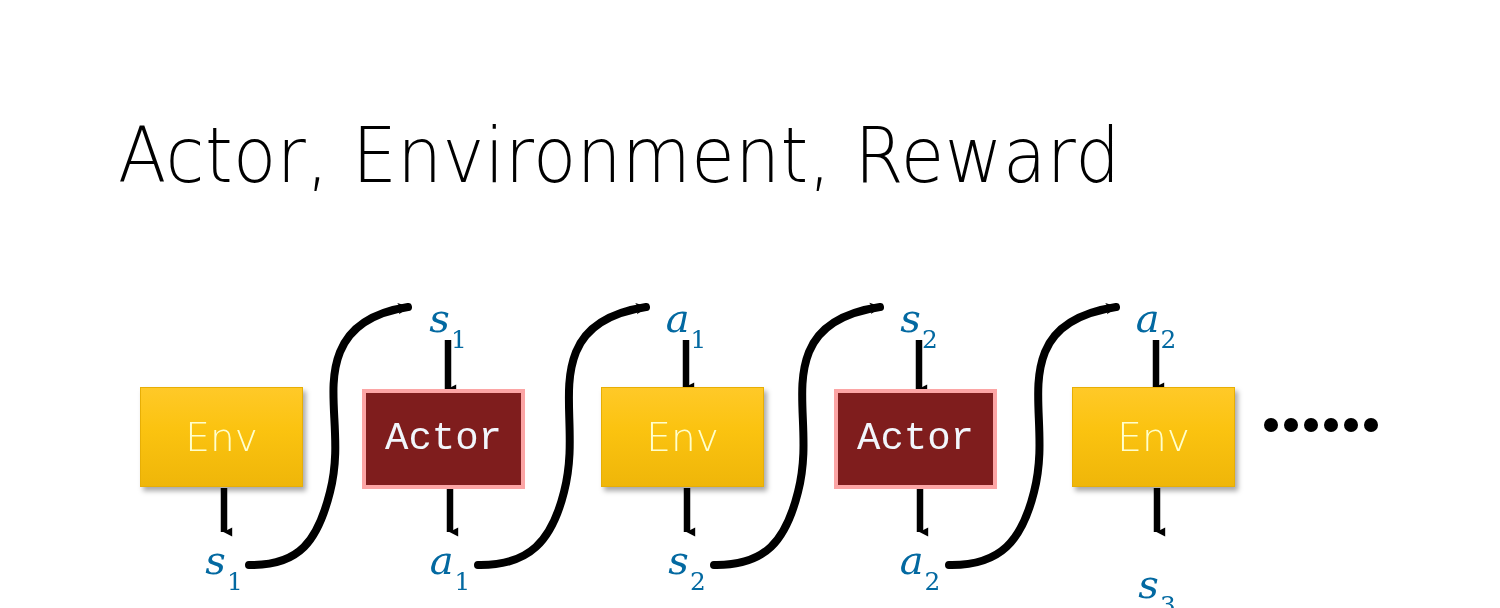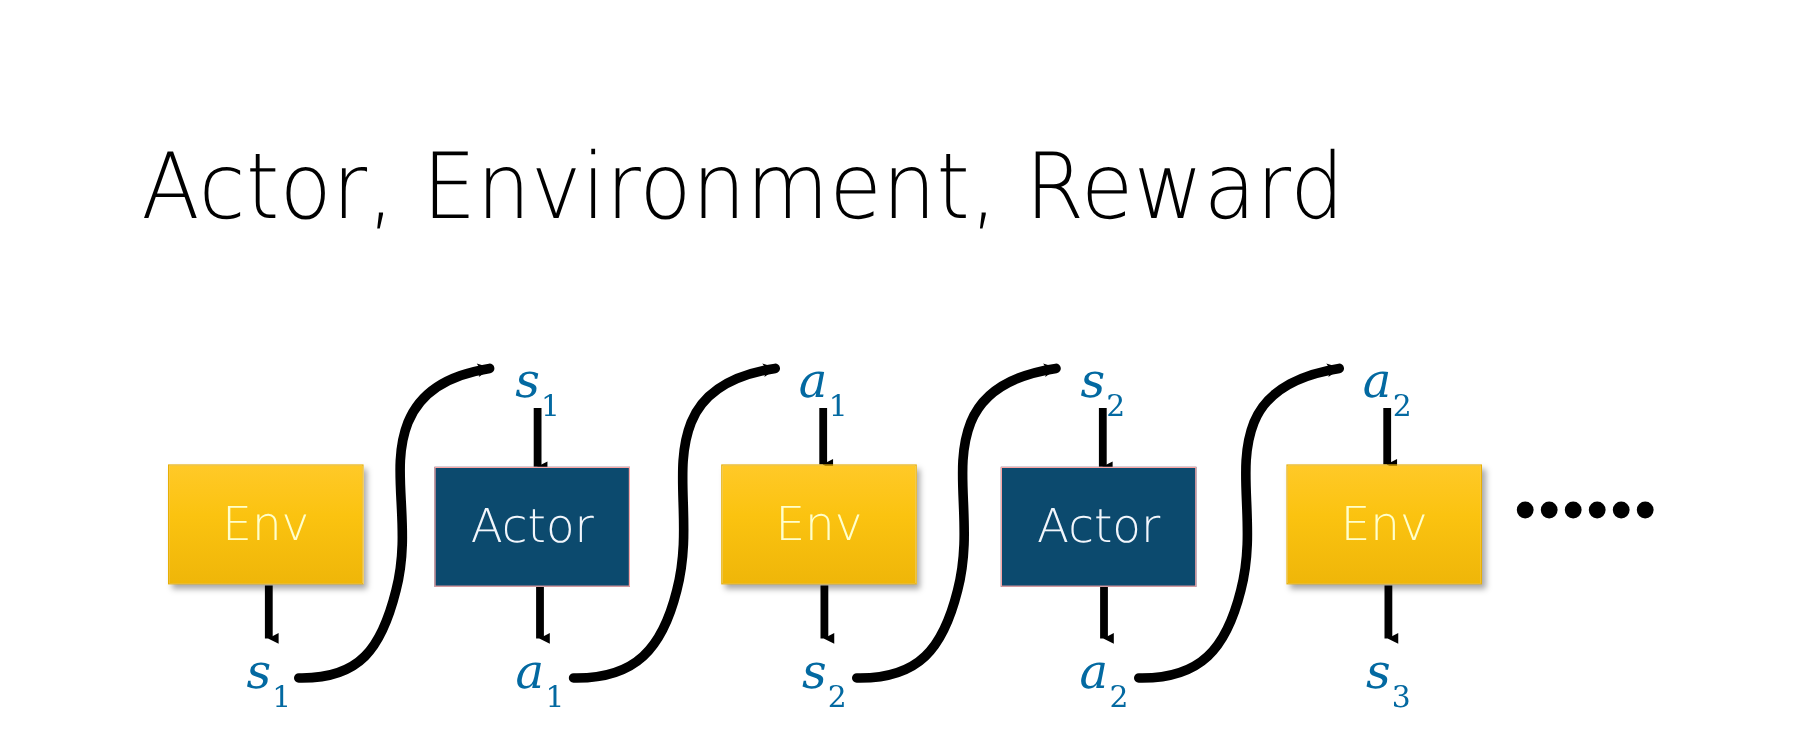--- a/index.html
+++ b/index.html
@@ -64,23 +64,24 @@
   }
 
   .node-box.env {
     background: linear-gradient(to bottom, #FFC928 0%, #FBC310 42%, #EFB609 100%);
     color: #FFFFCC;
     border: 1px solid #E7AE05;
     box-shadow: 3px 4px 5px rgba(0,0,0,0.34);
   }
 
   .node-box.actor {
-    background: #0c4a6e;
+    background: #7f1d1d;
     color: #F2F6FC;
-    border: 1px solid #fca5a5;
+    border: 4px solid #fca5a5;
+    font-family: Liberation Mono, monospace;
   }
 
   
   .math-label {
     position: absolute;
     font-family: "DejaVu Serif", serif;
     font-style: italic;
     font-size: 40px;
     line-height: 44px;
     color: #0369a1;
@@ -198,21 +199,21 @@
   </div>
 
   <div class="math-label" style="left:687px; top:538px;">
     <span>s</span><sub>2</sub>
   </div>
 
   <div class="math-label" style="left:920px; top:538px;">
     <span>a</span><sub>2</sub>
   </div>
 
-  <div class="math-label" style="left:1157px; top:538px;">
+  <div class="math-label" style="left:1157px; top:562px;">
     <span>s</span><sub>3</sub>
   </div>
 
   <div id="ellipsis">
     <span class="dot"></span>
     <span class="dot"></span>
     <span class="dot"></span>
     <span class="dot"></span>
     <span class="dot"></span>
     <span class="dot"></span>

